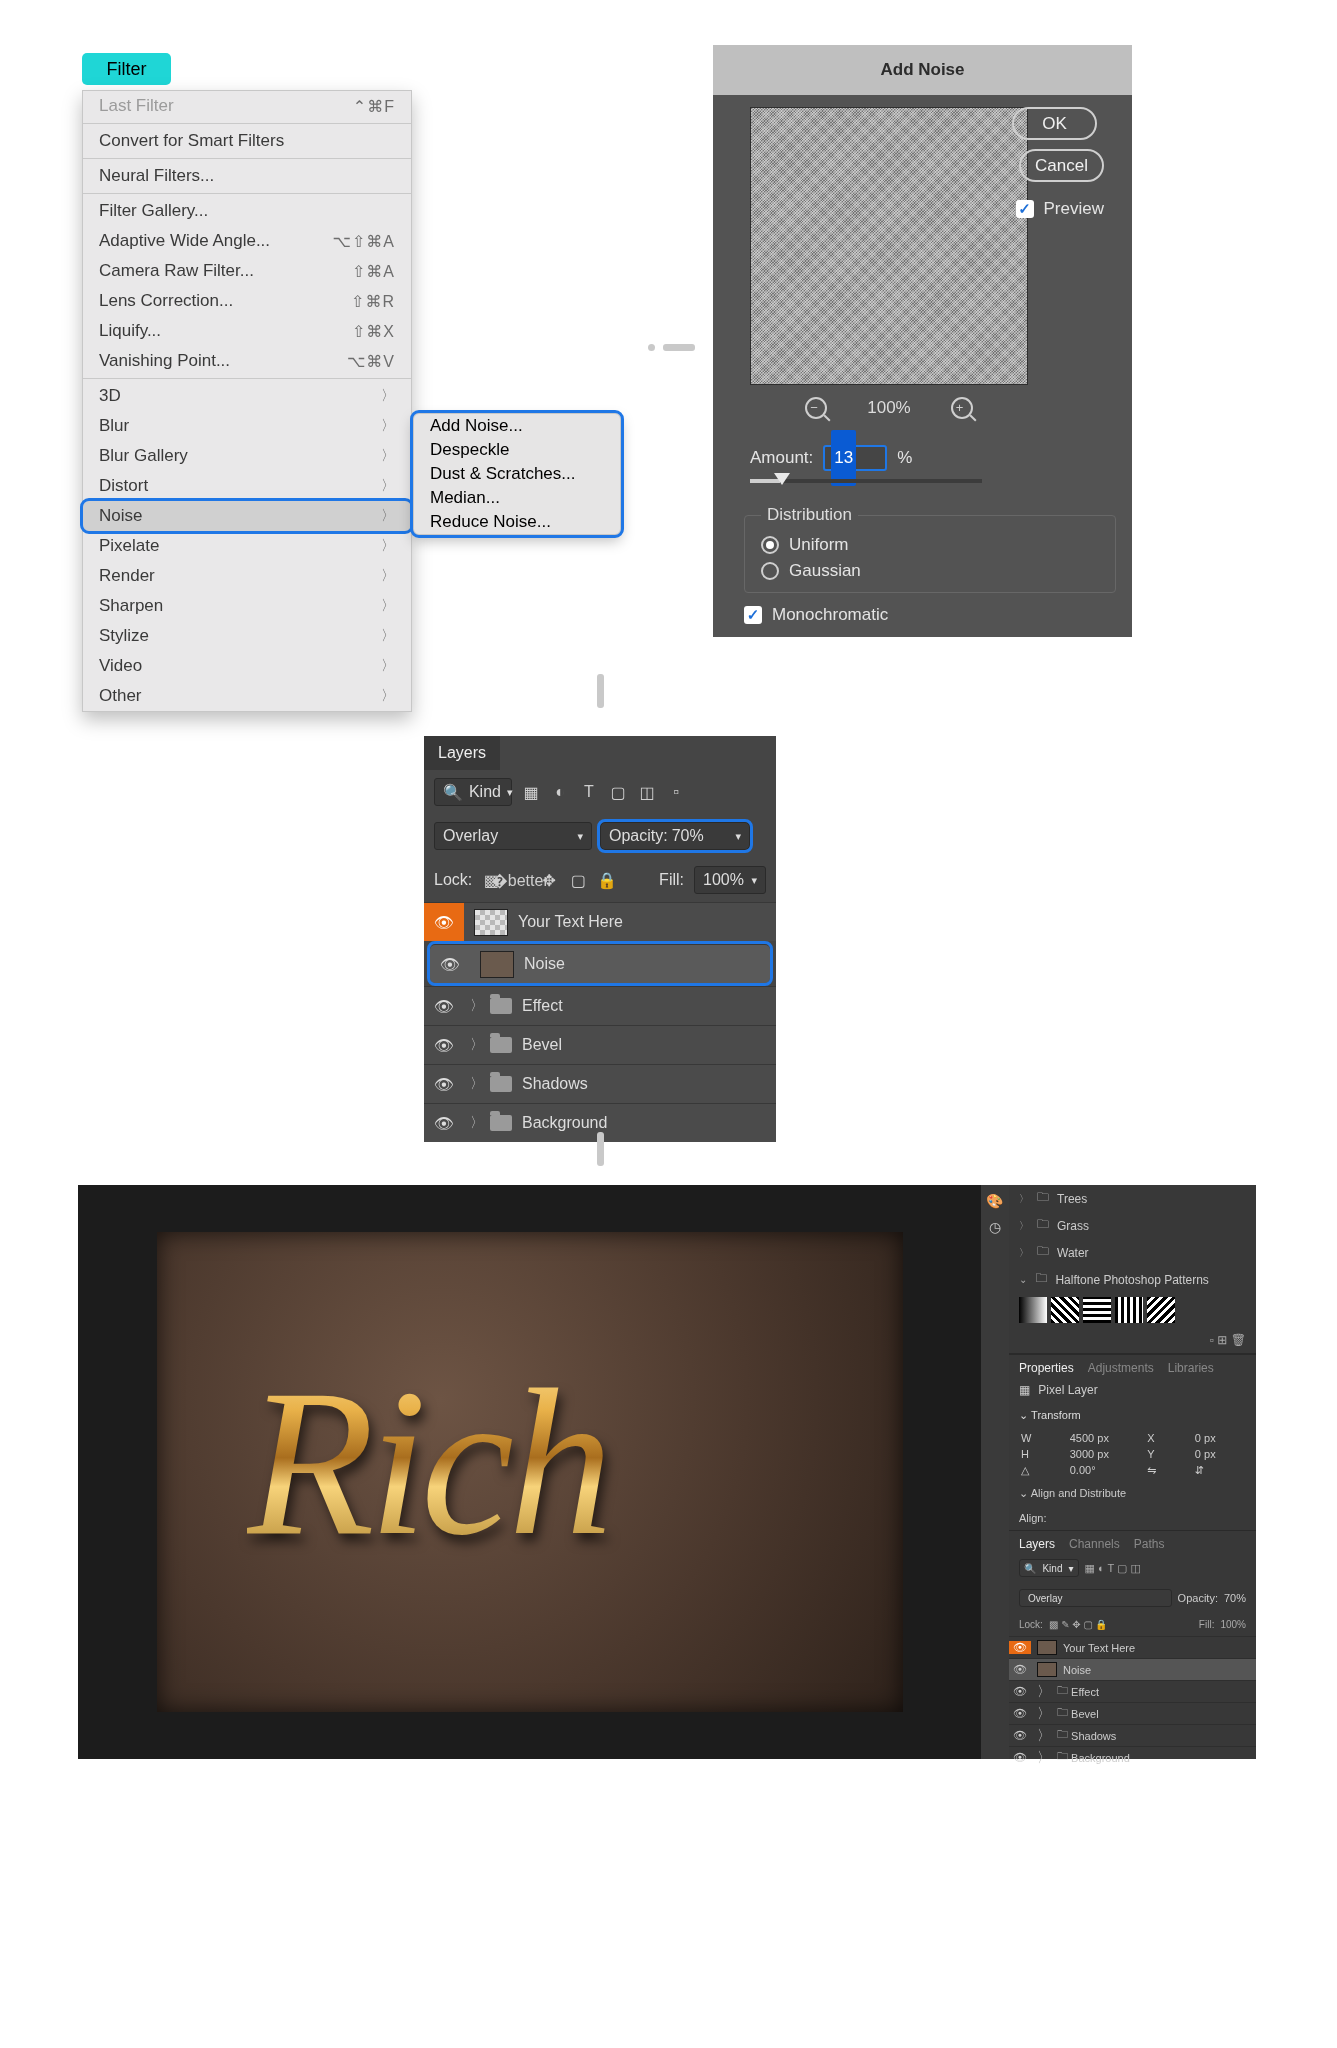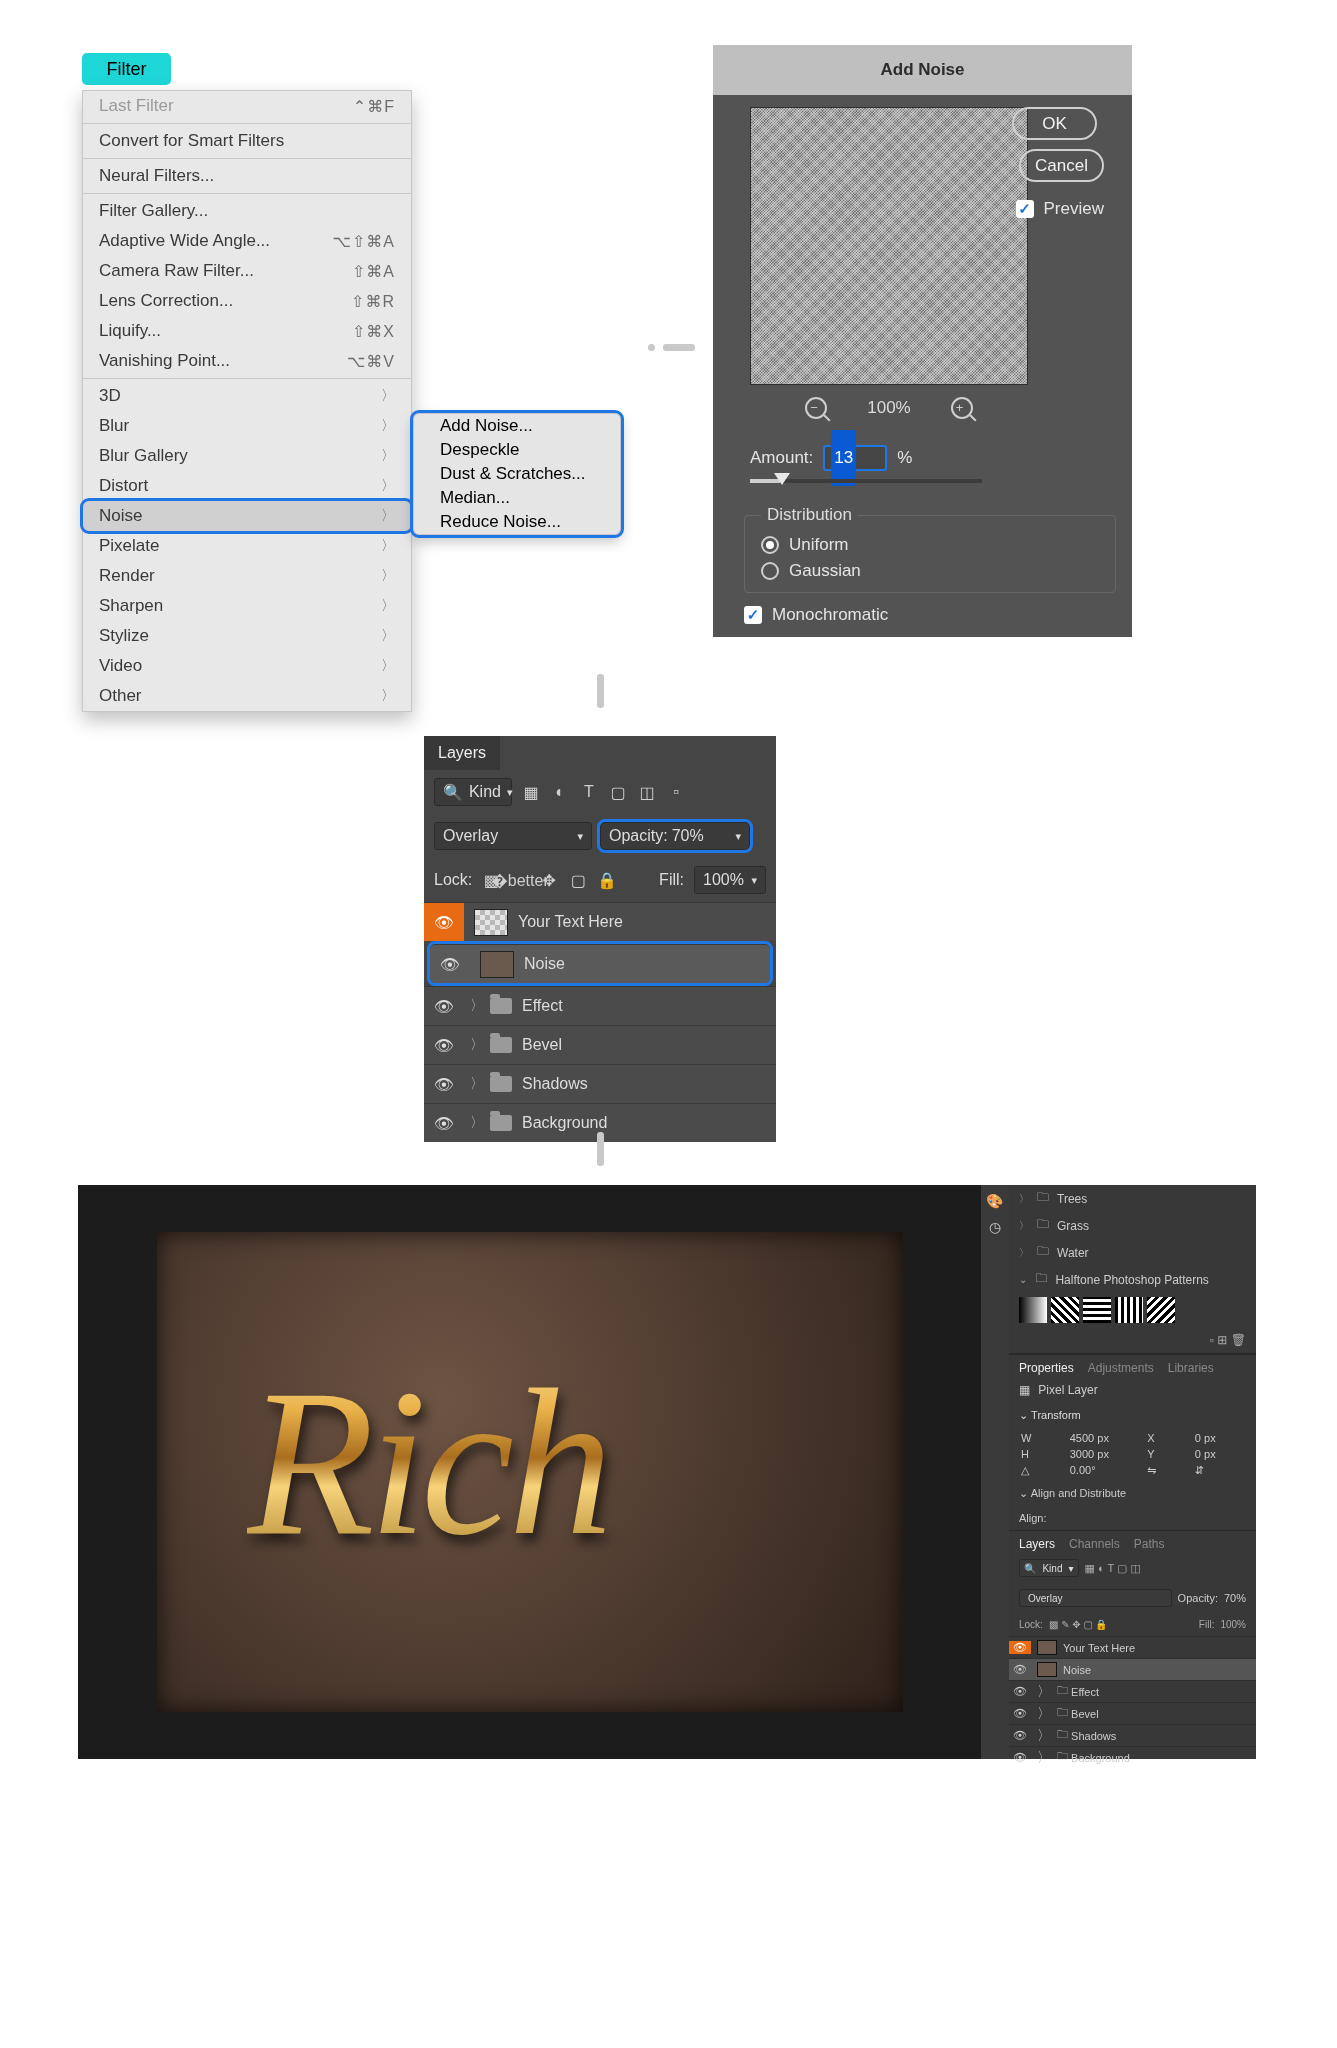--- a/index.html
+++ b/index.html
@@ -12,21 +12,21 @@
   
   .filter-btn{left:82px;top:53px;width:89px;height:32px;background:#1fd6d6;border-radius:5px;display:flex;align-items:center;justify-content:center;font-size:18px;color:#000}
   .menu1{left:82px;top:90px;width:330px;background:#e9e8e9;border:1px solid #c7c7c7;box-shadow:0 8px 18px rgba(0,0,0,.25);font-size:17px;color:#3a3a3a}
   .menu1 .mi{height:30px;padding:0 16px}
   .menu1 .sep{height:1px;background:#c9c9c9;margin:2px 0}
   .menu1 .dis{color:#9b9b9b}
   .menu1 .kbd{color:#6d6d6d;font-size:16px;letter-spacing:1px}
   .menu1 .arrow{color:#6d6d6d;font-size:14px}
   .hlrow{outline:3px solid #1f77e6;border-radius:6px;background:#d0d0d0}
   .submenu{left:413px;top:413px;width:208px;background:#e6e5e5;border:1px solid #c7c7c7;outline:3px solid #1f77e6;border-radius:6px;overflow:hidden;font-size:17px;box-shadow:0 6px 14px rgba(0,0,0,.25)}
-  .submenu .si{height:24px;padding:0 26px;display:flex;align-items:center}
+  .submenu .si{height:24px;padding:0 16px;display:flex;align-items:center}
   
   .dlg{left:713px;top:45px;width:419px;height:592px;background:#535353;color:#e4e4e4;font-size:17px}
   .dlg-title{height:50px;background:#bfbfbf;color:#2c2c2c;display:flex;align-items:center;justify-content:center;font-weight:600}
   .noise-prev{position:absolute;left:37px;top:62px;width:278px;height:278px;background:
      repeating-linear-gradient(45deg,#868686 0 1px,#4a4a4a 1px 2px),
      repeating-linear-gradient(-45deg,#8d8d8d 0 1px,#3d3d3d 1px 2px);
      background-blend-mode:screen;border:1px solid #2e2e2e}
   .btn{width:85px;height:33px;border:2px solid #cfcfcf;border-radius:17px;display:flex;align-items:center;justify-content:center;font-size:17px;color:#f0f0f0}
   .btn-ok{position:absolute;right:35px;top:62px}
   .btn-cancel{position:absolute;right:28px;top:104px}

